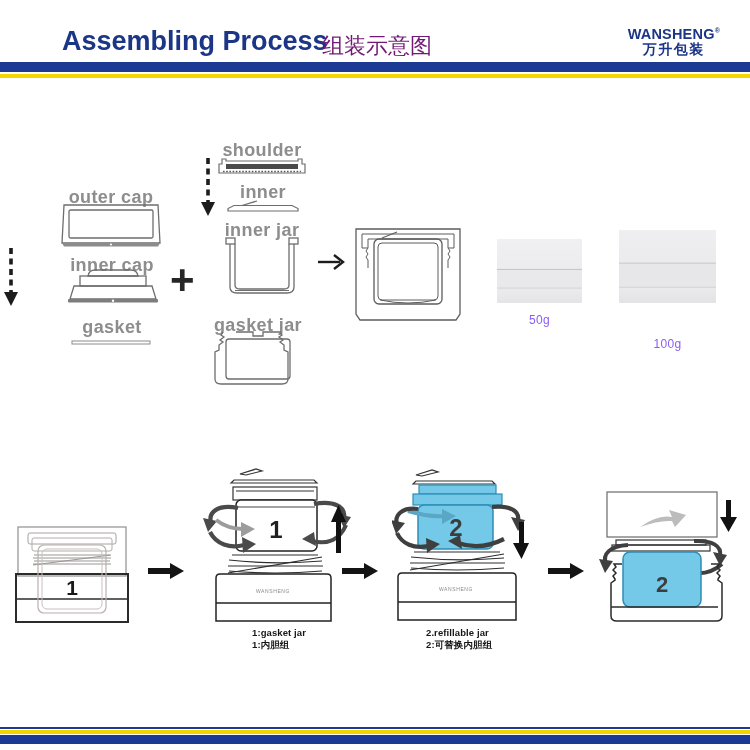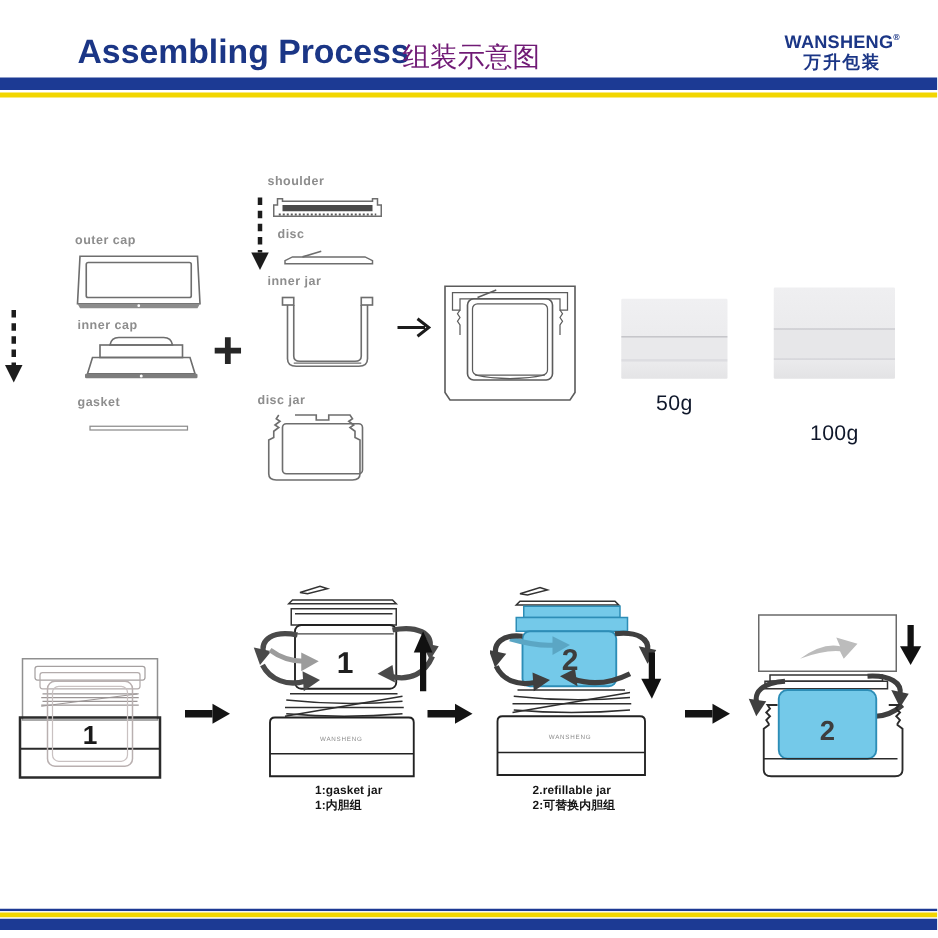--- a/index.html
+++ b/index.html
@@ -15,32 +15,32 @@
   .logo{position:absolute;right:30px;top:26px;text-align:center;color:#1b3686;line-height:1.12;}
   .logo-en{font-size:14.5px;font-weight:bold;letter-spacing:0.2px;}
   .logo-en sup{font-size:7px;}
   .logo-cn{font-size:14px;font-weight:bold;letter-spacing:1.5px;text-align:center;}
   .divider-top{position:absolute;left:0;top:62px;width:750px;}
   .d-blue{height:10px;background:#1c3a94;}
   .d-gap{height:1.5px;background:#ffffff;}
   .d-yellow{height:4.5px;background:#f2d600;}
 
   
-  .lbl{position:absolute;font-size:10px;font-weight:600;color:#8d8d8d;
-       letter-spacing:0.4px;text-align:left;}
+  .lbl{position:absolute;font-size:18px;font-weight:600;color:#8d8d8d;
+       letter-spacing:0.4px;text-align:center;}
 
   .plus{position:absolute;left:170px;top:256px;font-size:42px;font-weight:bold;color:#262626;}
 
   
   .photo{position:absolute;border-radius:1px;}
   .photo-50{left:497px;top:239px;width:85px;height:64px;
     background:linear-gradient(180deg,#f0f0f2 0%,#ececee 46%,#c6c6ca 47%,#c6c6ca 48%,#e9e9eb 49%,#e9e9eb 75%,#dddde1 76%,#dddde1 78%,#ebebed 79%,#e4e4e6 100%);}
   .photo-100{left:619px;top:230px;width:97px;height:73px;
     background:linear-gradient(180deg,#efeff1 0%,#ebebed 44%,#d2d2d6 45%,#d2d2d6 46%,#e7e7e9 47%,#e7e7e9 77%,#d8d8dc 78%,#d8d8dc 79%,#eaeaec 80%,#e3e3e5 100%);}
-  .pl{position:absolute;font-size:17px;color:#0f172a;text-align:center;letter-spacing:0.3px;}
+  .pl{position:absolute;font-size:12px;color:#8b5cf6;text-align:center;letter-spacing:0.3px;}
 
   
   .cap{position:absolute;font-size:9.5px;font-weight:bold;color:#161616;line-height:1.25;
        letter-spacing:0.1px;}
 
   
   .divider-bottom{position:absolute;left:0;top:727px;width:750px;}
   .fd-bluethin{height:2px;background:#1c3a94;}
   .fd-gap{height:1px;background:#ffffff;}
   .fd-yellow{height:4px;background:#f2d600;}
@@ -103,38 +103,38 @@
 
   <div class="plus">+</div>
 
   <div class="lbl" style="left:214px;top:140px;width:96px;">shoulder</div>
   <svg class="abs" style="left:218px;top:156px;" width="88" height="22" viewBox="0 0 88 22">
     <path d="M8,5 h72 v-2 h4 v5 h3 v9 H1 v-9 h3 v-5 h4 z" fill="none" stroke="#6e6e6e" stroke-width="1.2"></path>
     <rect x="8" y="8" width="72" height="5" fill="#4a4a4a"></rect>
     <line x1="5" y1="15.5" x2="83" y2="15.5" stroke="#5a5a5a" stroke-width="1.6" stroke-dasharray="1.6,1.6"></line>
   </svg>
 
-  <div class="lbl" style="left:222px;top:182px;width:82px;">disc</div>
+  <div class="lbl" style="left:222px;top:182px;width:82px;">inner</div>
   <svg class="abs" style="left:226px;top:199px;" width="74" height="14" viewBox="0 0 74 14">
     <path d="M8,6.5 h58 l6,3 v2.5 H2 v-2.5 z" fill="none" stroke="#6e6e6e" stroke-width="1.2"></path>
     <line x1="16" y1="6.5" x2="31" y2="2" stroke="#6e6e6e" stroke-width="1.3"></line>
   </svg>
 
   <div class="lbl" style="left:214px;top:220px;width:96px;">inner jar</div>
   <svg class="abs" style="left:222px;top:235px;" width="80" height="62" viewBox="0 0 80 62">
     <g fill="none" stroke="#6e6e6e" stroke-width="1.3">
       <rect x="4" y="3" width="9" height="6"></rect>
       <rect x="67" y="3" width="9" height="6"></rect>
       <path d="M8,9 v43 q0,6 7,6 h50 q7,0 7,-6 V9"></path>
       <path d="M13,9 v41 q0,4 5,4 h44 q5,0 5,-4 V9"></path>
       <path d="M13,55.5 h54" stroke-width="1"></path>
     </g>
   </svg>
 
-  <div class="lbl" style="left:206px;top:315px;width:104px;">disc jar</div>
+  <div class="lbl" style="left:206px;top:315px;width:104px;">gasket jar</div>
   <svg class="abs" style="left:205px;top:329px;" width="106" height="56" viewBox="0 0 106 56">
     <g fill="none" stroke="#6e6e6e" stroke-width="1.3">
       <path d="M31,3 h17 v4 h10 v-4 h17 l2,3 -3,2 4,3 -3,2 4,3 v5 l4,2 v27 q0,5 -6,5 H16 q-6,0 -6,-5 V23 l4,-2 v-5 l4,-3 -3,-2 4,-3 -3,-2 2,-3"></path>
       <rect x="21" y="10" width="64" height="40" rx="3"></rect>
     </g>
   </svg>
 
   <svg class="abs" style="left:316px;top:253px;" width="30" height="18" viewBox="0 0 30 18">
     <line x1="2" y1="9" x2="24" y2="9" stroke="#1c1c1c" stroke-width="2.4"></line>
     <polyline points="18,2 27,9 18,16" fill="none" stroke="#1c1c1c" stroke-width="2.4"></polyline>

